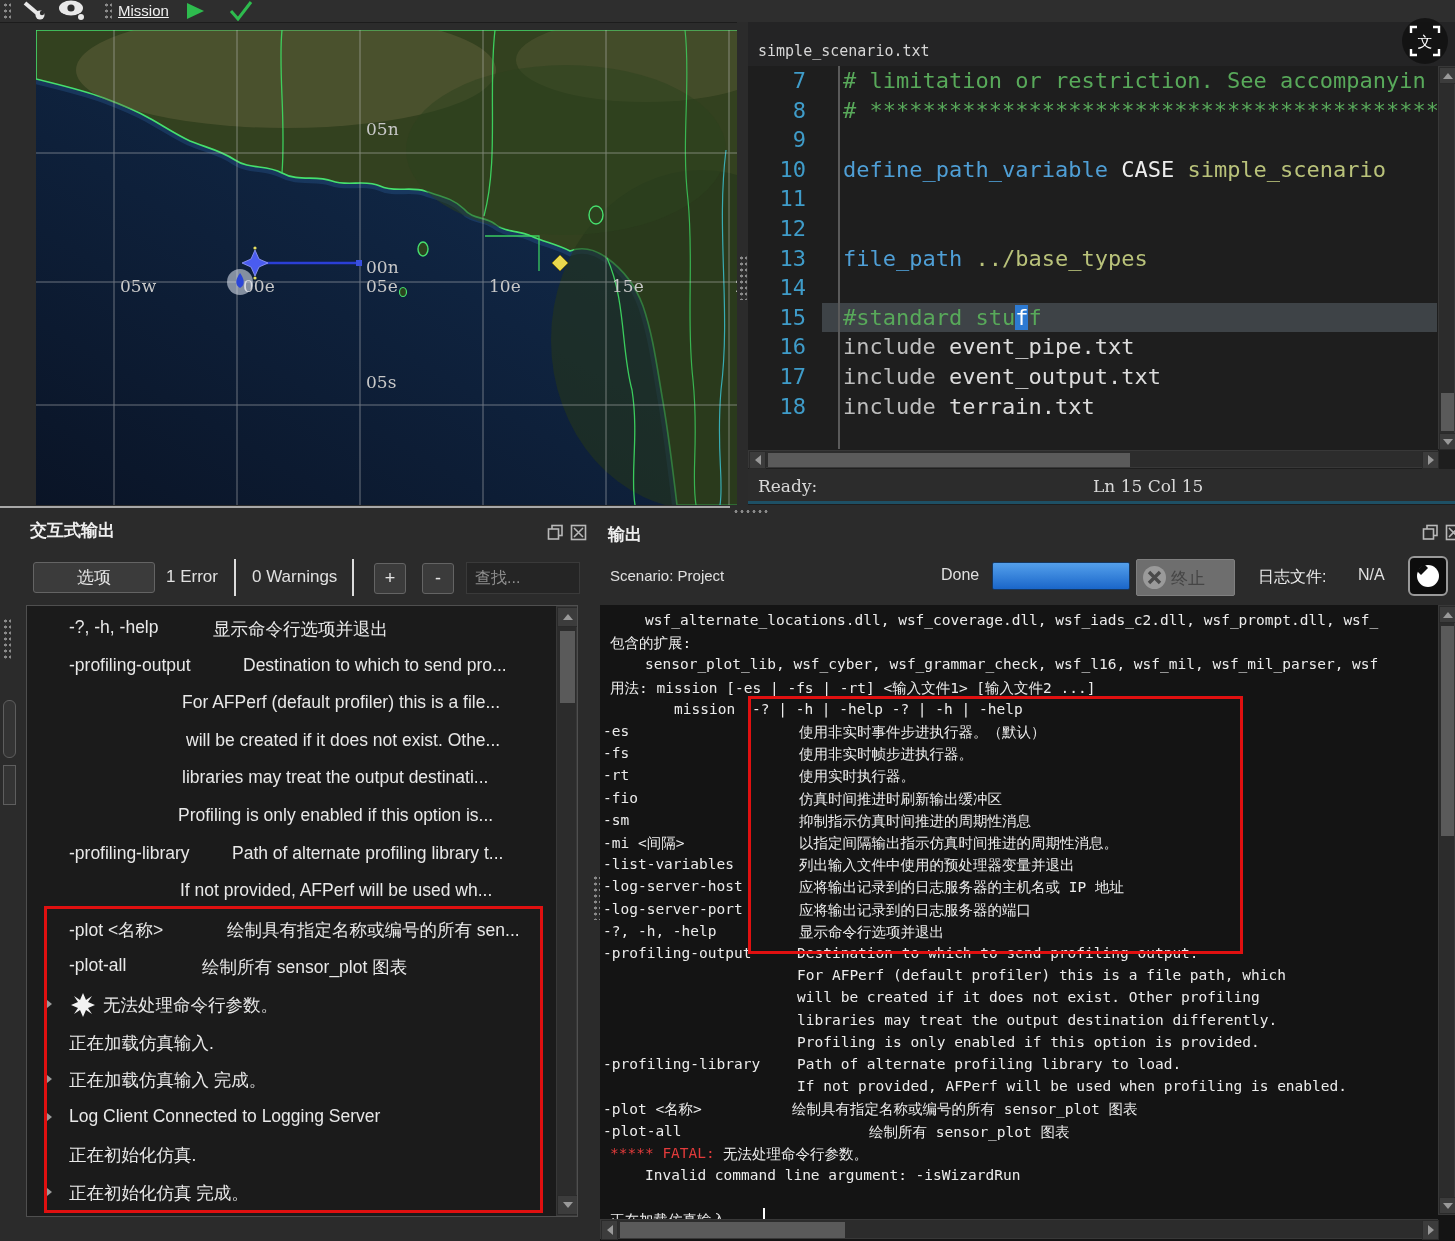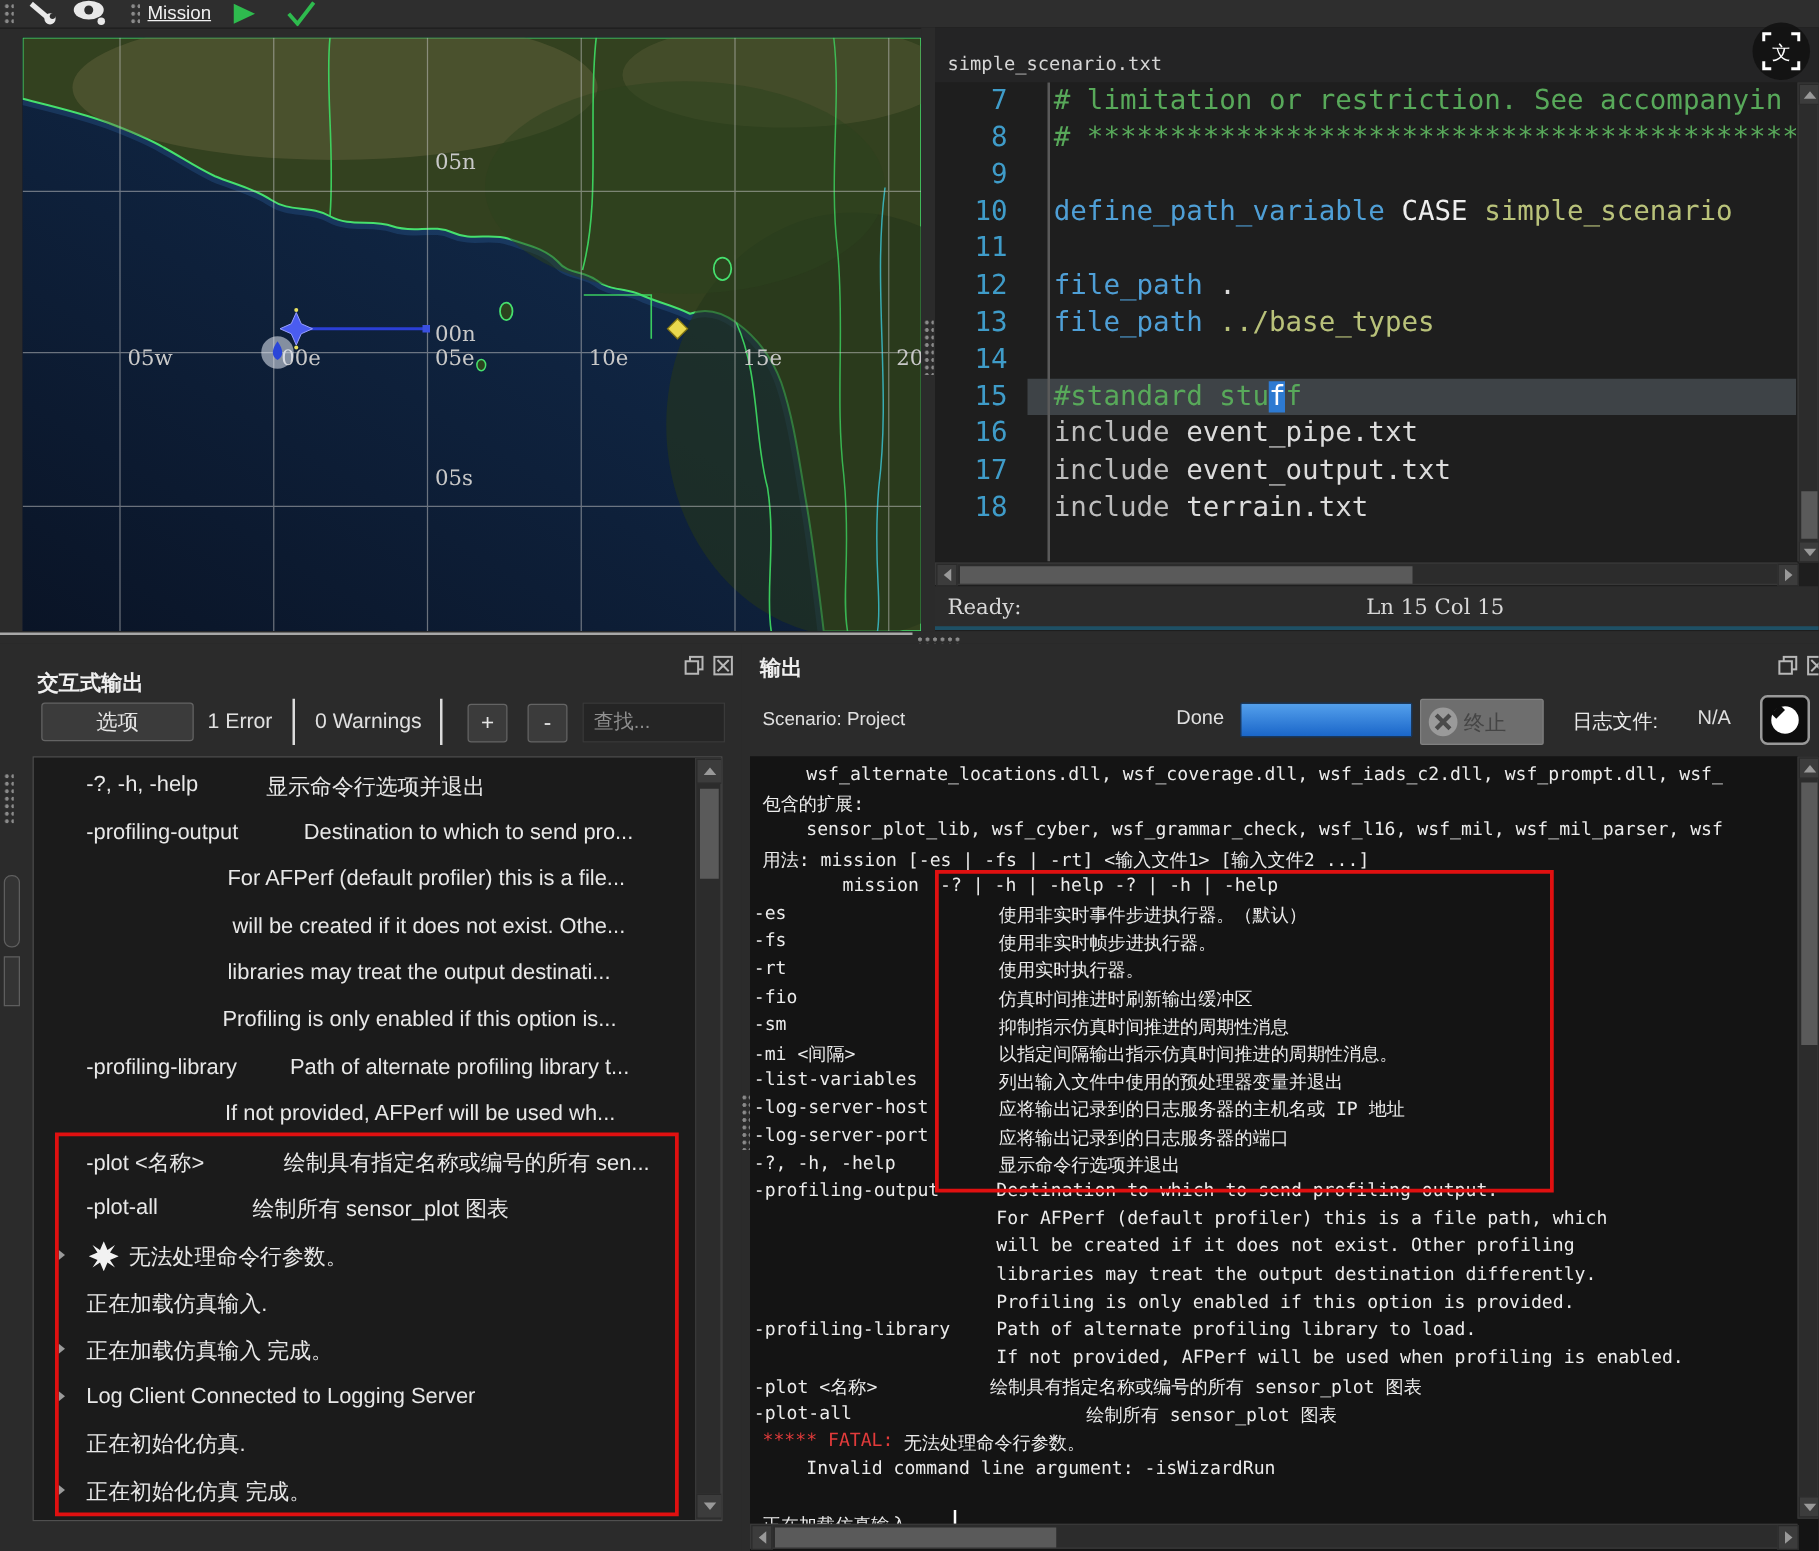--- a/index.html
+++ b/index.html
@@ -5,21 +5,21 @@
   html,body{margin:0;padding:0;background:#2b2b2b;}
   body{position:relative;width:1455px;height:1241px;overflow:hidden;
        font-family:"Liberation Sans",sans-serif;color:#e0e0e0;}
   .abs{position:absolute;}
   
   #toolbar{left:0;top:0;width:1455px;height:22px;background:#2e2e2e;border-bottom:1px solid #1c1c1c;}
   .gripv{width:8px;background-image:radial-gradient(circle,#8a8a8a 1.4px,rgba(0,0,0,0) 1.6px);background-size:5px 6px;}
   .griph{height:6px;background-image:radial-gradient(circle,#8a8a8a 1.4px,rgba(0,0,0,0) 1.6px);background-size:6px 5px;}
   #mission-label{font-size:15px;color:#f0f0f0;text-decoration:underline;line-height:20px;}
   
-  #map-wrap{left:18px;top:30px;width:719px;height:475px;background:#0f172a;overflow:hidden;}
+  #map-wrap{left:36px;top:30px;width:719px;height:475px;background:#c2410c;overflow:hidden;}
   
   #vsplit1{left:737px;top:22px;width:11px;height:483px;background:#2b2b2b;}
   #hsplit{left:0;top:505px;width:1455px;height:10px;background:#2b2b2b;}
   #hsplit-line{left:0;top:1px;width:730px;height:2px;background:#a8a8a8;}
   #vsplit2{left:593px;top:515px;width:7px;height:726px;background:#2b2b2b;}
   
   #editor{left:748px;top:22px;width:707px;height:483px;background:#1e1e1e;}
   #tabbar{left:0;top:0;width:707px;height:44px;background:#242425;}
   #tab-label{left:10px;top:20px;font:15px "DejaVu Sans Mono",monospace;color:#d6d6d6;}
   #code-area{left:0;top:44px;width:689px;height:383px;overflow:hidden;background:#1e1e1e;}
@@ -200,21 +200,20 @@
         <div class="crow">
           <span class="lnum">10</span>
           <span class="ltxt"><span class="tk-keyword">define_path_variable</span><span class="tk-plain"> </span><span class="tk-type">CASE</span><span class="tk-plain"> </span><span class="tk-string">simple_scenario</span></span>
         </div>
         <div class="crow">
           <span class="lnum">11</span>
           <span class="ltxt"></span>
         </div>
         <div class="crow">
           <span class="lnum">12</span>
-          <span class="ltxt"><span class="tk-keyword">file_path</span><span class="tk-plain"> .</span></span>
         </div>
         <div class="crow">
           <span class="lnum">13</span>
           <span class="ltxt"><span class="tk-keyword">file_path</span><span class="tk-plain"> </span><span class="tk-string">../base_types</span></span>
         </div>
         <div class="crow">
           <span class="lnum">14</span>
           <span class="ltxt"></span>
         </div>
         <div class="crow cur">
@@ -274,21 +273,21 @@
     <text x="17" y="23" text-anchor="middle" font-size="15" fill="#ffffff" font-family="Liberation Sans, sans-serif">文</text>
   </svg>
 </div>
 
 <div class="abs" id="hsplit">
   <div class="abs" id="hsplit-line"></div>
   <div class="abs griph" style="left:733px;top:4px;width:36px;"></div>
 </div>
 
 <div class="abs" id="leftpanel">
-  <div class="abs ptitle" style="left:30px;top:20px;">交互式输出</div>
+  <div class="abs ptitle" style="left:30px;top:4px;">交互式输出</div>
   <div class="abs" style="left:547px;top:9px;">
     <svg class="winicon">
         <rect x="5" y="1.5" width="10" height="10" fill="none" stroke="#b8b8b8" stroke-width="1.6"></rect>
         <rect x="1.5" y="5" width="10" height="10" fill="#2b2b2b" stroke="#b8b8b8" stroke-width="1.6"></rect>
       </svg>
   </div>
   <div class="abs" style="left:570px;top:9px;">
     <svg class="winicon">
         <rect x="1.5" y="1.5" width="14" height="14" fill="none" stroke="#b8b8b8" stroke-width="1.6"></rect>
         <path d="M4,4 L13,13 M13,4 L4,13" stroke="#b8b8b8" stroke-width="1.6"></path>

